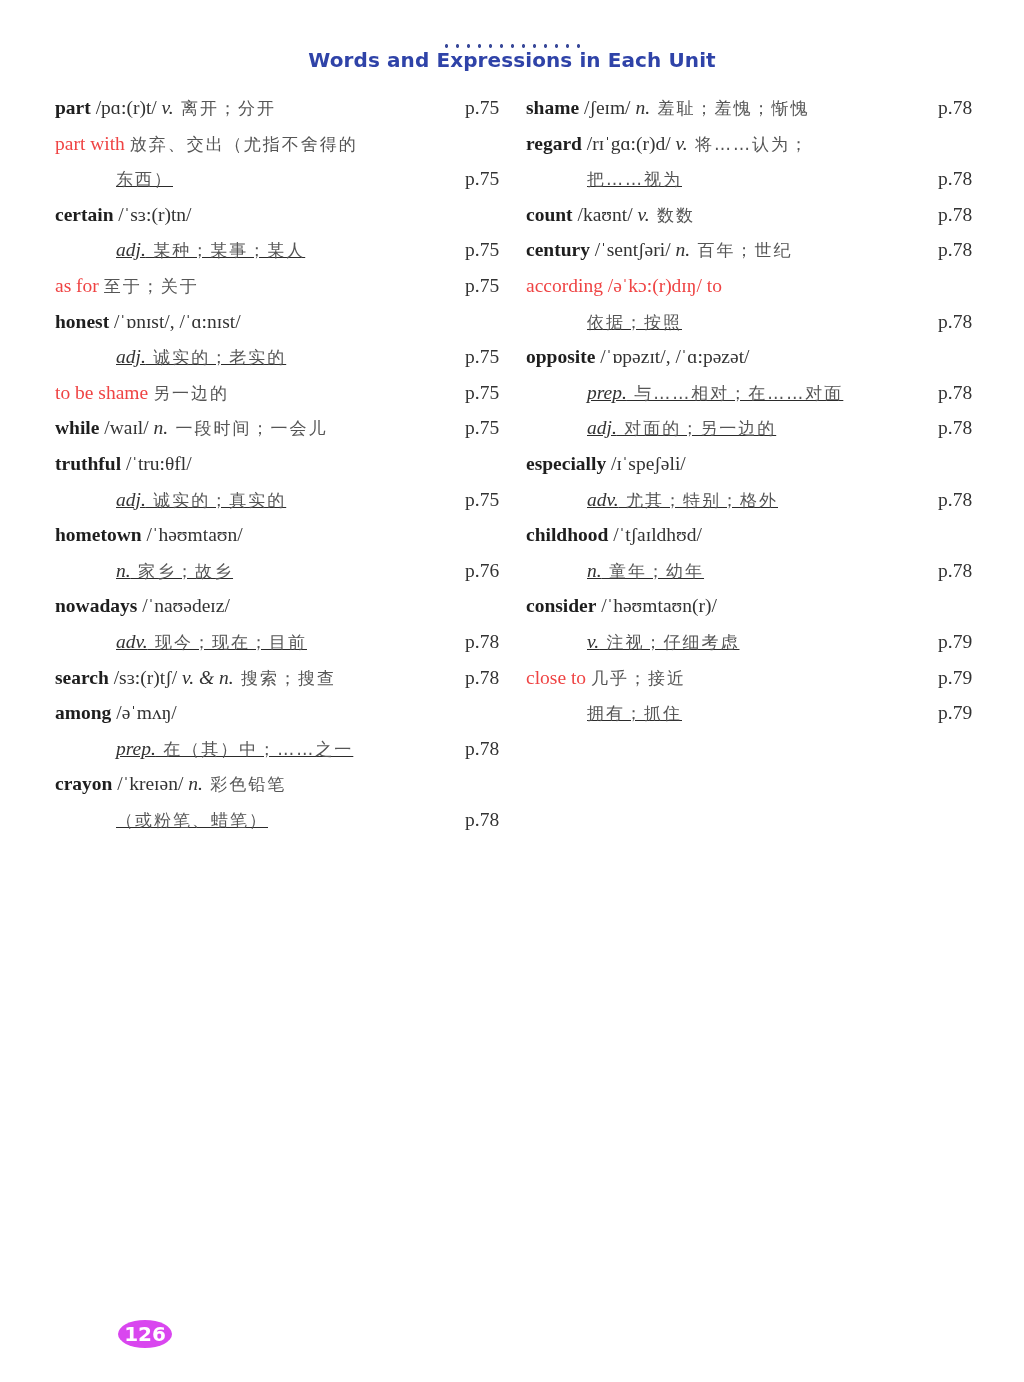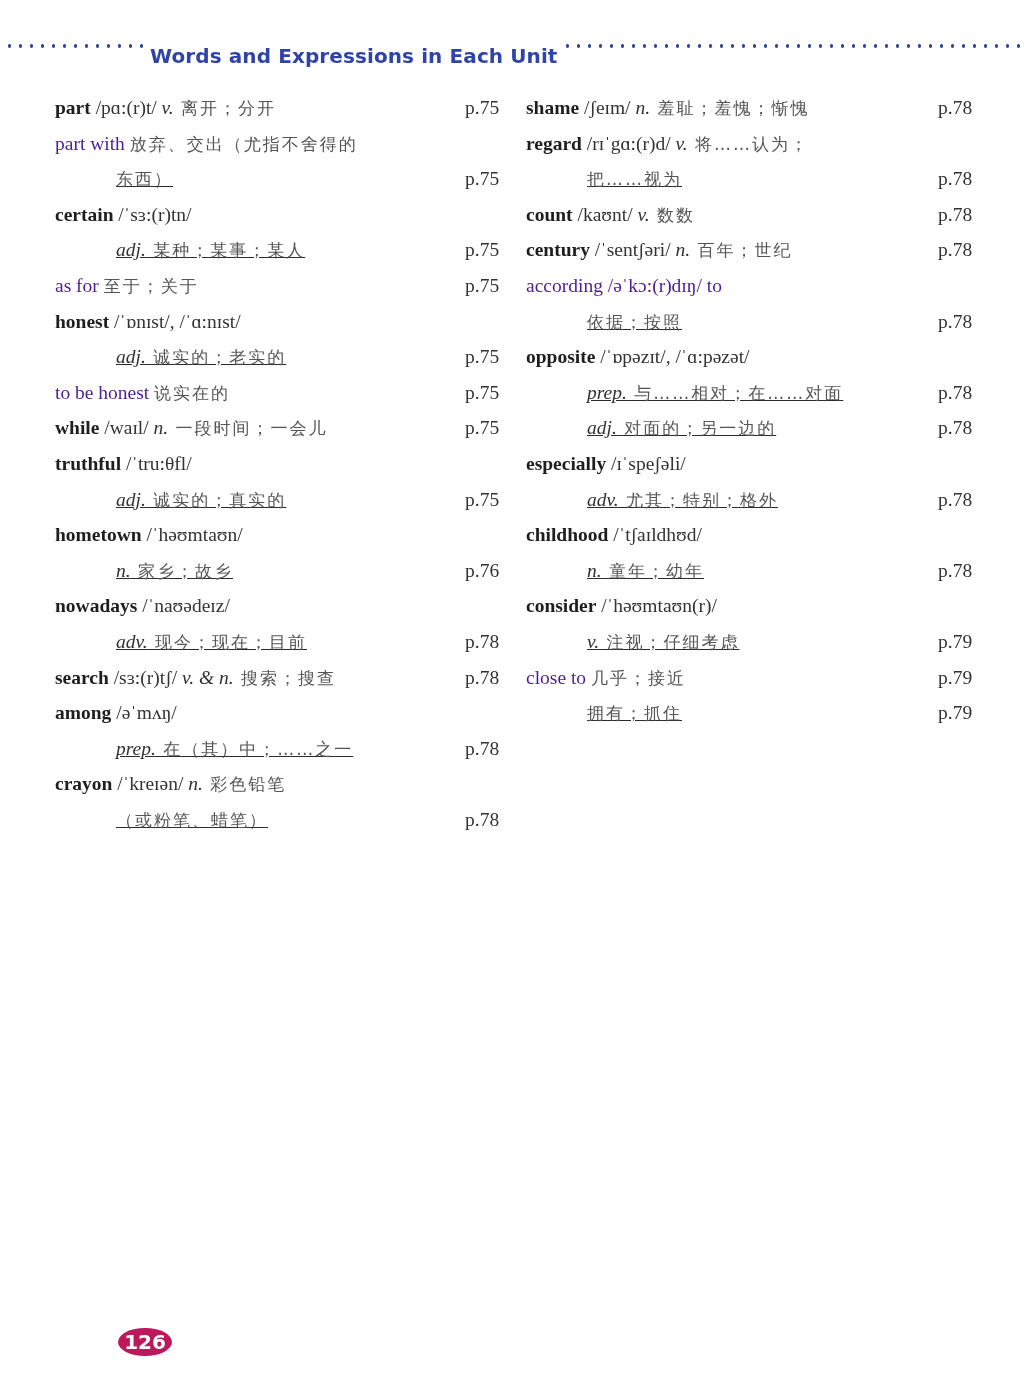--- a/index.html
+++ b/index.html
@@ -15,20 +15,22 @@
       font-family: "Liberation Serif", "DejaVu Serif", serif;
       color: #2b2b2b;
     }
     .header {
       position: absolute;
       top: 44px;
       left: 0;
       width: 1024px;
       height: 32px;
       display: flex;
+      align-items: center;
+      flex-direction: column;
     }
     .dots {
       flex: 0 0 auto;
       height: 4px;
       background-image: radial-gradient(circle, #3a4a9a 1.6px, transparent 2px);
       background-size: 11px 4px;
       background-repeat: repeat-x;
       background-position: 0 0;
     }
     .dots.left { width: 146px; margin-left: 4px; }
@@ -62,36 +64,35 @@
       font-size: 19.5px;
       color: #333;
       margin-left: 21px;
     }
     .col.left .line .pg { left: 389px; }
     .col.right .line .pg { left: 391px; }
     .hw { font-weight: bold; color: #1e1e1e; }
     .ph { color: #333; }
     .pos { font-style: italic; color: #333; }
     .zh { font-family: "DejaVu Sans", sans-serif; font-size: 17px; color: #555; letter-spacing: 2px; }
-    .plain { color: #4c1d95; }
+    .plain { color: #ef4444; }
     .page-num {
       position: absolute;
       left: 118px;
       top: 1320px;
       width: 54px;
       height: 28px;
       border-radius: 50%;
-      background: #be185d;
+      background: #d946ef;
       color: #ffffff;
       font-family: "DejaVu Sans", sans-serif;
       font-weight: bold;
       font-size: 20px;
       text-align: center;
       line-height: 28px;
-      margin-top: 8px;
     }
   </style>
 </head>
 <body>
 
 <div class="header">
   <div class="dots left"></div>
   <span class="header-title">Words and Expressions in Each Unit</span>
   <div class="dots right"></div>
 </div>
@@ -120,21 +121,21 @@
       <span class="pg">p.75</span>
     </div>
     <div class="line">
       <span class="txt"><span class="hw">honest</span><span class="ph"> /ˈɒnɪst/, /ˈɑ:nɪst/</span></span>
     </div>
     <div class="line indent">
       <span class="txt"><span class="pos">adj.</span><span class="zh"> 诚实的；老实的</span></span>
       <span class="pg">p.75</span>
     </div>
     <div class="line">
-      <span class="txt"><span class="plain">to be honest </span><span class="zh">说实在的</span></span>
+      <span class="txt"><span class="plain">to be shame </span><span class="zh">另一边的</span></span>
       <span class="pg">p.75</span>
     </div>
     <div class="line">
       <span class="txt"><span class="hw">while</span><span class="ph"> /waɪl/ </span><span class="pos">n.</span><span class="zh"> 一段时间；一会儿</span></span>
       <span class="pg">p.75</span>
     </div>
     <div class="line">
       <span class="txt"><span class="hw">truthful</span><span class="ph"> /ˈtru:θfl/</span></span>
     </div>
     <div class="line indent">

